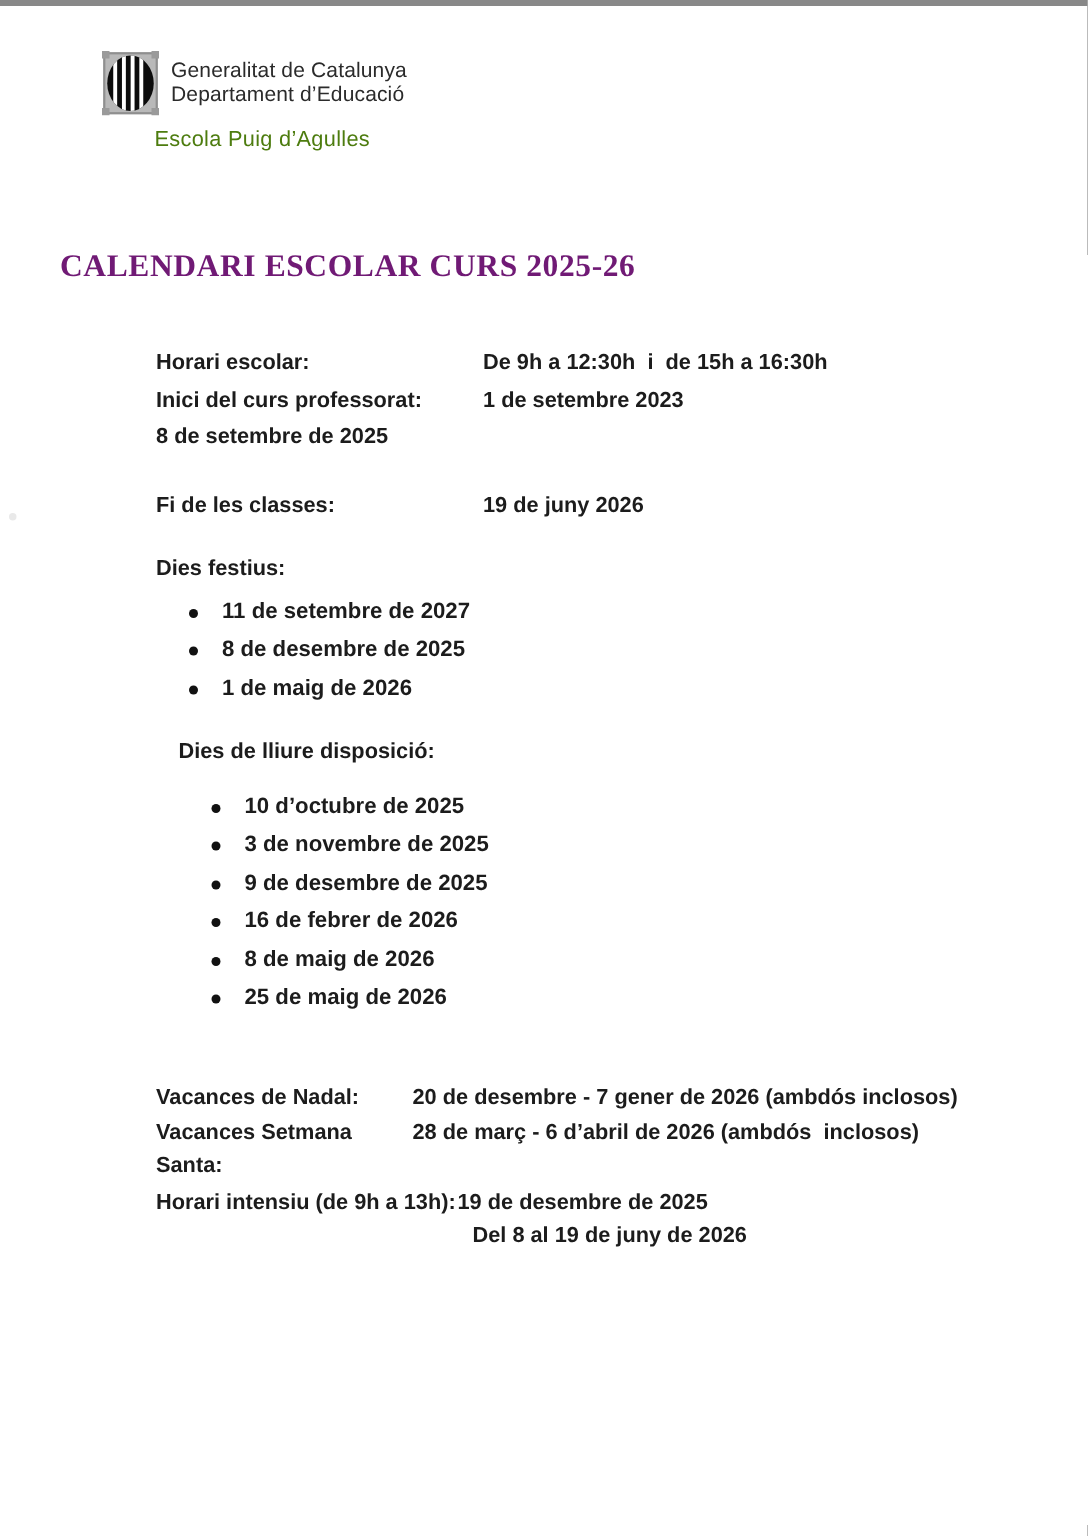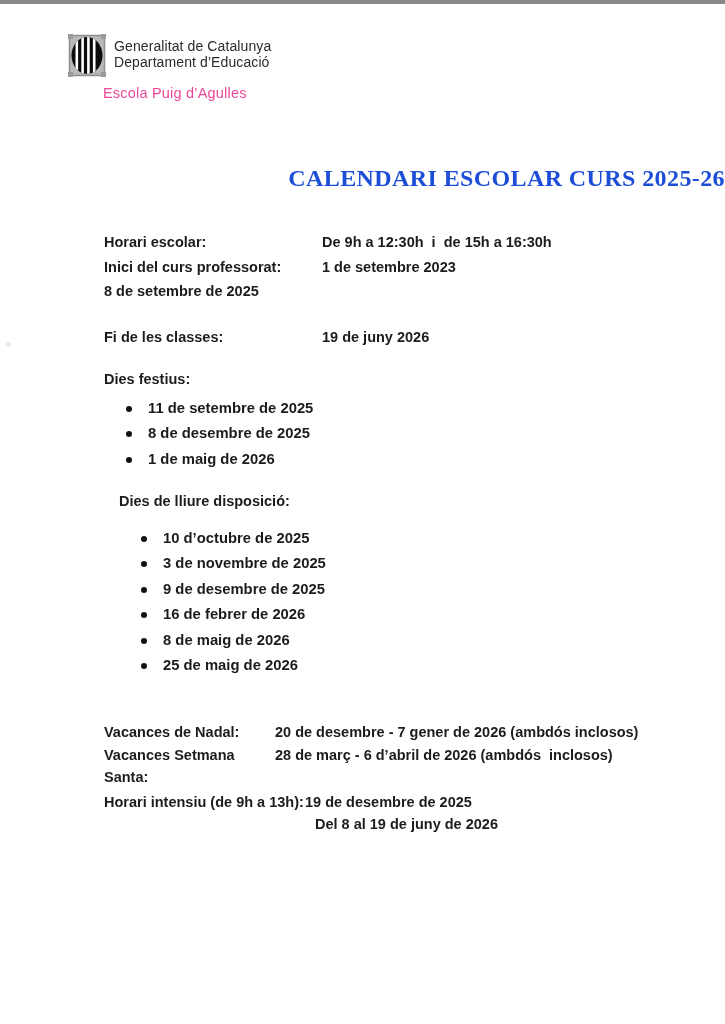--- a/index.html
+++ b/index.html
@@ -15,30 +15,30 @@
     margin: 4px auto;
   }
 
   
   .header { position: absolute; left: 68px; top: 30px; display: flex; }
   .logo { width: 38px; height: 43px; flex: 0 0 auto; }
   .org { margin-left: 8px; padding-top: 4px; font-size: 14px; line-height: 16px; color: #2b2b2b; letter-spacing: 0.1px; }
 
   .school {
     position: absolute; left: 103px; top: 81px;
-    font-size: 14.5px; color: #ec4899; letter-spacing: 0.2px;
+    font-size: 14.5px; color: #4d7c0f; letter-spacing: 0.2px;
   }
 
   
   .title {
     position: absolute; left: 40px; top: 161px; width: 685px;
-    text-align: right;
+    text-align: left;
     font-family: "Liberation Serif", serif;
-    font-weight: bold; font-size: 24px; letter-spacing: 0.4px;
-    color: #1d4ed8;
+    font-weight: bold; font-size: 21px; letter-spacing: 0.4px;
+    color: #701a75;
   }
 
   
   .row { display: flex; }
   .lbl { font-weight: bold; flex: 0 0 auto; }
   .val { font-weight: bold; white-space: pre-wrap; }
 
   .sched { position: absolute; left: 104px; top: 226px; font-size: 14.5px; }
   .sched .row { line-height: 24.5px; }
   .sched .lbl { width: 218px; }
@@ -128,21 +128,21 @@
     </div>
     <div class="row end">
       <span class="lbl">Fi de les classes:</span>
       <span class="val">19 de juny 2026</span>
     </div>
   </section>
 
   <section class="festius">
     <div class="bullets-head">Dies festius:</div>
     <ul class="bullets">
-      <li><span class="dot"></span><span>11 de setembre de 2025</span></li>
+      <li><span class="dot"></span><span>11 de setembre de 2027</span></li>
       <li><span class="dot"></span><span>8 de desembre de 2025</span></li>
       <li><span class="dot"></span><span>1 de maig de 2026</span></li>
     </ul>
   </section>
 
   <section class="lliure">
     <div class="bullets-head">Dies de lliure disposició:</div>
     <ul class="bullets">
       <li><span class="dot"></span><span>10 d’octubre de 2025</span></li>
       <li><span class="dot"></span><span>3 de novembre de 2025</span></li>

